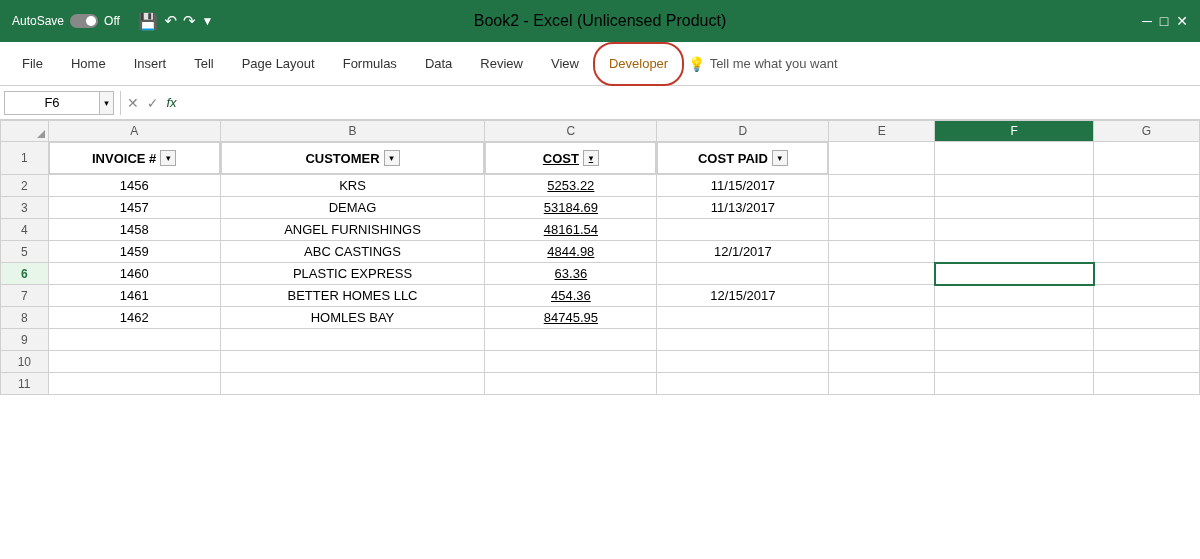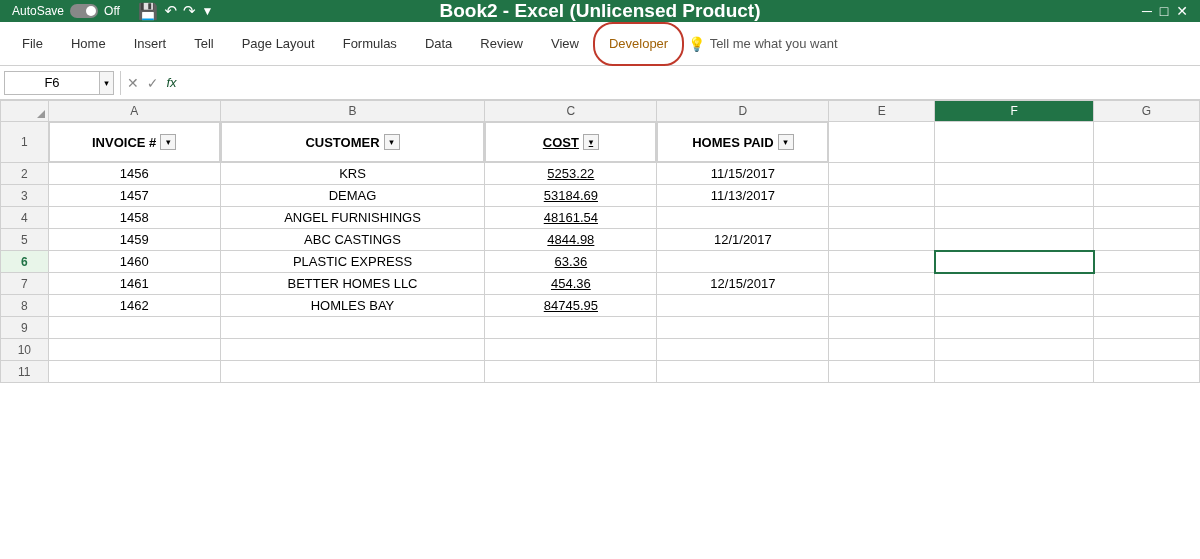--- a/index.html
+++ b/index.html
@@ -5,21 +5,21 @@
     * { margin: 0; padding: 0; box-sizing: border-box; }
     body { font-family: 'Segoe UI', Arial, sans-serif; background: #fff; font-size: 13px; }
 
     
     #title-bar {
       background: #217346;
       color: #fff;
       text-align: right;
       padding: 4px 12px;
       font-size: 12px;
-      height: 22px;
+      height: 42px;
       display: flex;
       align-items: center;
       justify-content: space-between;
     }
     #autosave-area { display: flex; align-items: center; gap: 6px; }
     .toggle-off {
       background: #888;
       border-radius: 8px;
       width: 28px;
       height: 14px;
@@ -30,21 +30,21 @@
     .toggle-off::after {
       content: '';
       width: 10px;
       height: 10px;
       background: #fff;
       border-radius: 50%;
       position: absolute;
       top: 2px;
       right: 2px;
     }
-    #window-title { position: absolute; left: 50%; transform: translateX(-50%); font-size: 19px; color: #ffffff; font-weight: bold; }
+    #window-title { position: absolute; left: 50%; transform: translateX(-50%); font-size: 16px; color: #000000; }
 
     
     #ribbon-tabs {
       background: #fff;
       border-bottom: 1px solid #d0d0d0;
       display: flex;
       align-items: center;
       padding: 0 8px;
       height: 44px;
     }
@@ -188,21 +188,21 @@
 
     
     .header-cell {
       background: #fff;
       border: 1px solid #d0d0d0;
       padding: 2px 4px;
       font-size: 13px;
       font-weight: bold;
       text-align: center;
       white-space: nowrap;
-      height: 40px;
+      height: 32px;
       display: flex;
       align-items: center;
       justify-content: center;
       gap: 4px;
     }
     td.header-td {
       border: 1px solid #d0d0d0;
       padding: 0;
       background: #fff;
     }
@@ -332,21 +332,21 @@
           </div>
         </td>
         <td class="header-td cell col-C">
           <div class="header-cell">
             <span>COST</span>
             <button class="filter-btn">▾</button>
           </div>
         </td>
         <td class="header-td cell col-D">
           <div class="header-cell">
-            <span>HOMES PAID</span>
+            <span>COST PAID</span>
             <button class="filter-btn">▾</button>
           </div>
         </td>
         <td class="cell col-E"></td>
         <td class="cell col-F"></td>
         <td class="cell col-G"></td>
       </tr>
 
       <tr>
         <td class="row-num">2</td>

